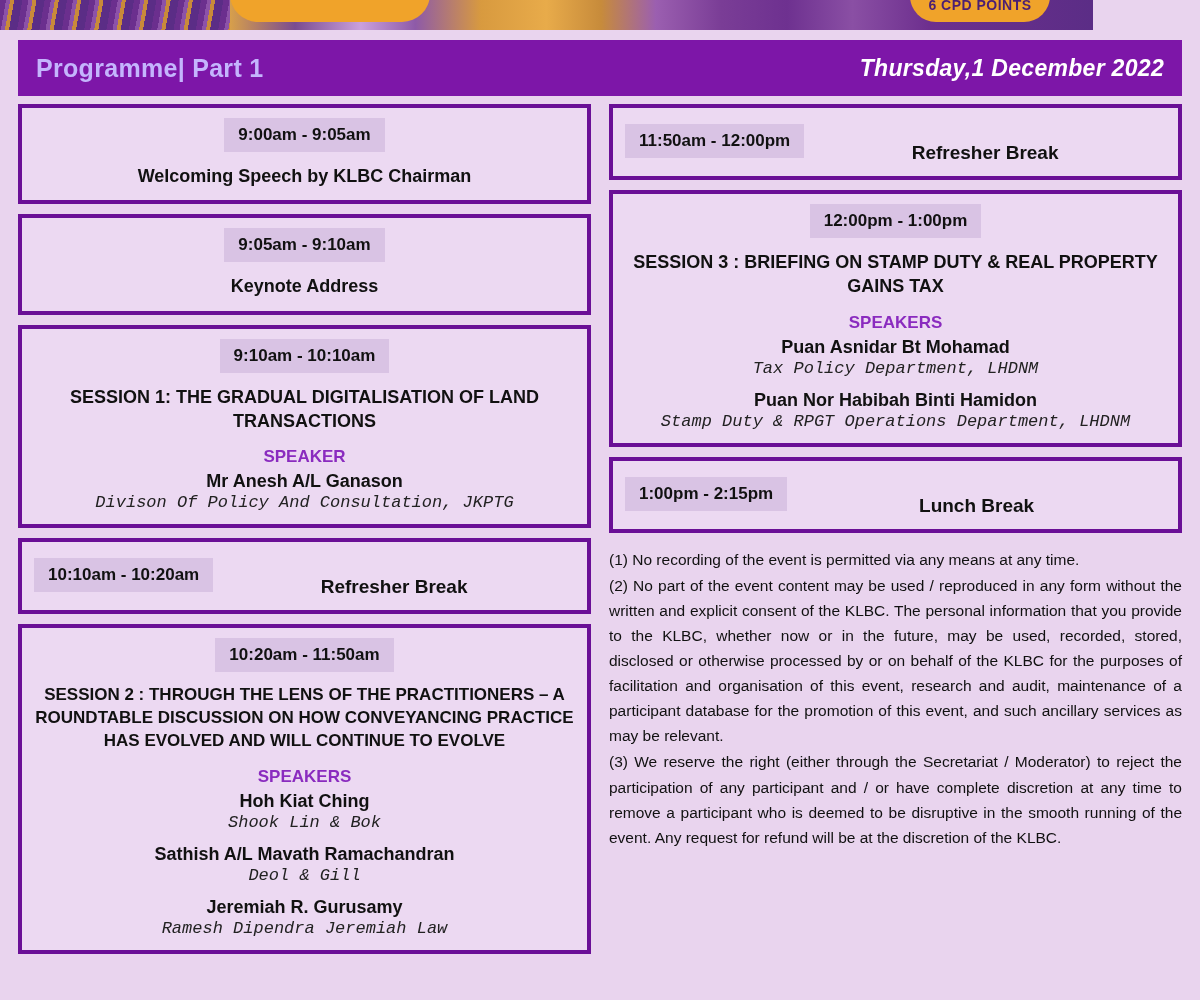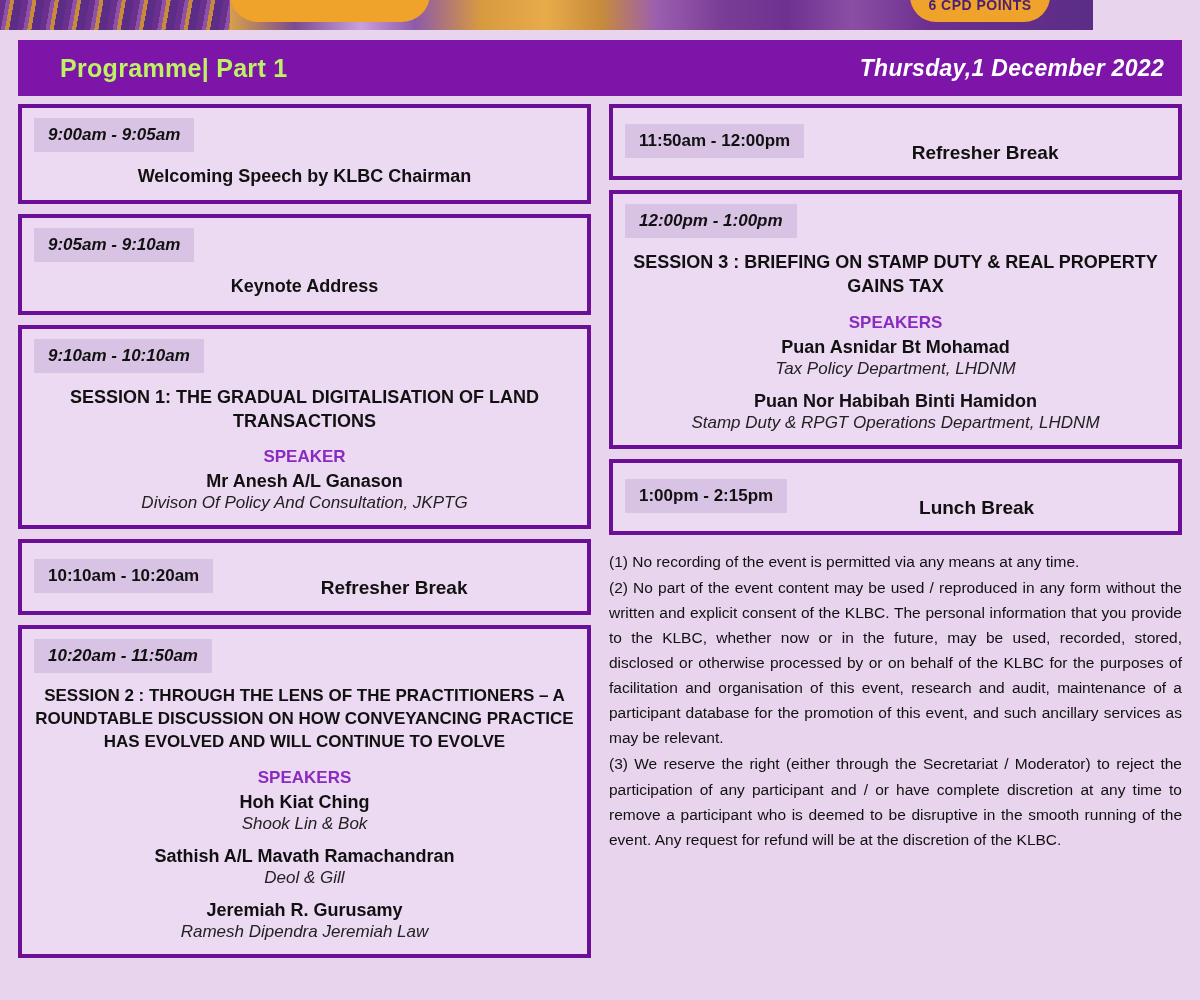--- a/index.html
+++ b/index.html
@@ -71,25 +71,24 @@
     height: 56px;
     background: #7b1fa2;
     background: #7d16a8;
     display: flex;
     align-items: center;
     justify-content: space-between;
     padding: 0 18px;
     box-sizing: border-box;
   }
   .header-bar .title {
-    color: #bef264;
+    color: #c4b5fd;
     font-size: 25px;
     font-weight: bold;
     letter-spacing: .3px;
-    margin-left: 24px;
   }
   .header-bar .date {
     color: #ffffff;
     font-size: 23px;
     font-weight: bold;
     letter-spacing: .3px;
     font-style: italic;
   }
 
   
@@ -108,21 +107,21 @@
     background: #ecd9f2;
     box-sizing: border-box;
     margin-bottom: 10px;
     padding: 10px 12px 12px 12px;
   }
 
   .time-row {
     display: flex;
     align-items: center;
   }
-  .time-row.centered { justify-content: flex-start; font-style: italic; }
+  .time-row.centered { justify-content: center; }
 
   .time-chip {
     display: inline-block;
     background: #d9c3e4;
     color: #111;
     font-weight: bold;
     font-size: 17px;
     padding: 7px 14px;
     white-space: nowrap;
   }
@@ -158,20 +157,21 @@
     font-size: 18px;
     color: #111;
     margin-top: 4px;
   }
   .speaker-org {
     text-align: center;
     font-style: italic;
     font-size: 17px;
     color: #222;
     margin-top: 1px;
+    font-family: Liberation Mono, monospace;
   }
   .speaker-block { margin-top: 12px; }
   .speaker-block.first { margin-top: 0; }
 
   
   .notes {
     margin-top: 14px;
     color: #111;
     font-size: 15.5px;
     line-height: 1.62;

